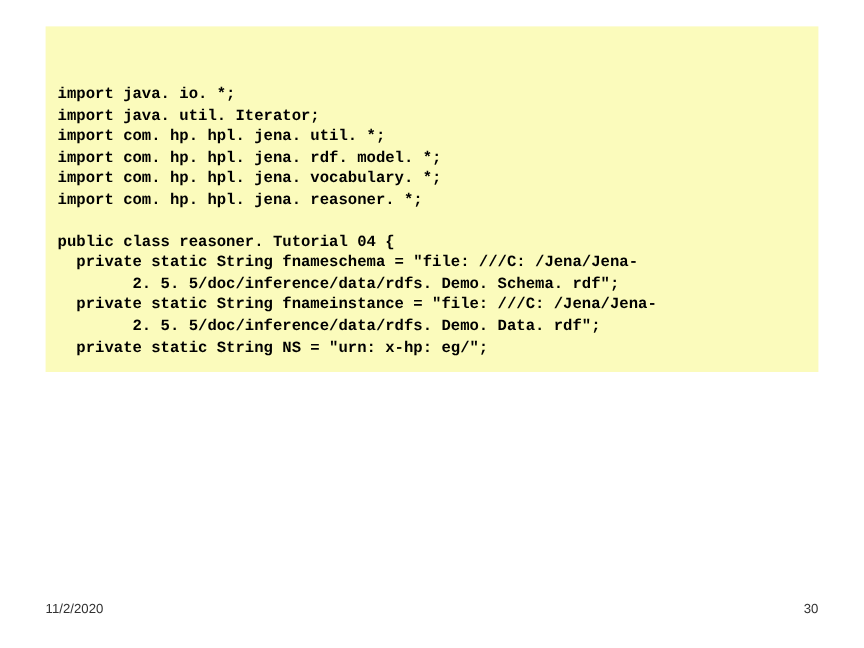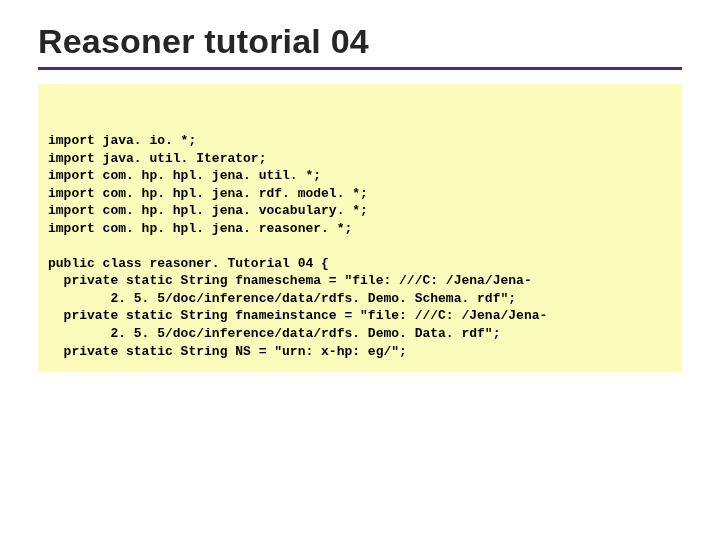--- a/index.html
+++ b/index.html
@@ -9,34 +9,35 @@
   .title { font-family: Arial, Helvetica, sans-serif; font-weight: 700; font-size: 34px; color: #262626; letter-spacing: 0.2px; }
   .codebox { background: #fbfbbc; padding: 8px 10px 12px 10px; }
   .code { font-family: "Courier New", Courier, monospace; font-size: 13px; line-height: 1.35; color: #000; white-space: pre; font-weight: 700; margin-top: 40px; }
   .footer { position: absolute; bottom: 26px; left: 38px; right: 38px; display: flex; justify-content: space-between; font-size: 11px; color: #333; font-family: Arial, Helvetica, sans-serif; }
 </style>
 </head>
 <body>
 
 <div class="slide">
 
-  <div class="title-wrap">
-    <h1 class="title">Reasoner tutorial 04</h1>
-  </div>
 
   <div class="codebox">
     <pre class="code"><span>import java. io. *;</span>
 <span>import java. util. Iterator;</span>
 <span>import com. hp. hpl. jena. util. *;</span>
 <span>import com. hp. hpl. jena. rdf. model. *;</span>
 <span>import com. hp. hpl. jena. vocabulary. *;</span>
 <span>import com. hp. hpl. jena. reasoner. *;</span>
 <span></span>
 <span>public class reasoner. Tutorial 04 {</span>
 <span>  private static String fnameschema = "file: ///C: /Jena/Jena-</span>
 <span>        2. 5. 5/doc/inference/data/rdfs. Demo. Schema. rdf";</span>
 <span>  private static String fnameinstance = "file: ///C: /Jena/Jena-</span>
 <span>        2. 5. 5/doc/inference/data/rdfs. Demo. Data. rdf";</span>
 <span>  private static String NS = "urn: x-hp: eg/";</span></pre>
   </div>
 
+  <div class="footer">
+    <span>11/2/2020</span>
+    <span>30</span>
+  </div>
 
 </div>
 
 </body></html>

